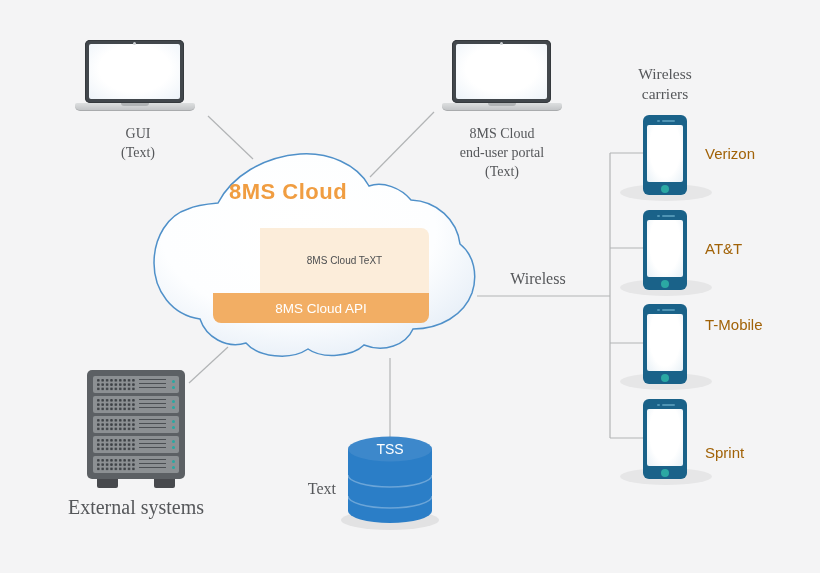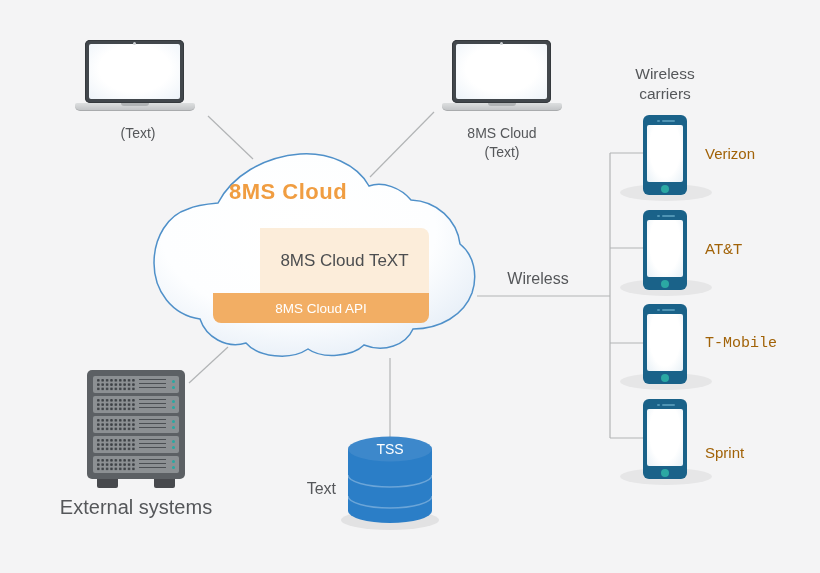--- a/index.html
+++ b/index.html
@@ -7,30 +7,30 @@
     position:relative;width:820px;height:573px;background:#f4f4f5;overflow:hidden;
     font-family:"Liberation Sans",sans-serif;
   }
   svg{display:block;}
 
   
   #connector-layer{position:absolute;left:0;top:0;}
   .conn{stroke:#b2b4b6;stroke-width:1.2;fill:none;}
 
   
-  .node-label{position:absolute;color:#55575a;text-align:center;font-size:14px;line-height:19px;}
+  .node-label{position:absolute;color:#55575a;text-align:center;font-size:14px;line-height:19px;font-family:Liberation Serif, serif;}
   .carrier-label{position:absolute;color:#a16207;text-align:left;font-size:15px;line-height:17px;width:100px;}
 
   
   #cloud-svg{position:absolute;left:150px;top:149px;}
   .cloud-title{position:absolute;left:229px;top:179px;font-size:22px;font-weight:600;
     color:#f09d41;letter-spacing:.5px;}
   .cloud-box{position:absolute;left:213px;top:228px;width:216px;height:95px;border-radius:8px;
     overflow:hidden;display:flex;flex-direction:column;}
-  .box-text{height:65px;background:#fcedda;color:#4c4e50;font-size:17px;
+  .box-text{height:65px;background:#fcedda;color:#4c4e50;font-size:10px;
     display:flex;align-items:center;justify-content:center;margin-left:47px;}
   .box-api{height:30px;background:#f2ae64;color:#ffffff;font-size:13.5px;
     display:flex;align-items:center;justify-content:center;}
 
   
   .laptop{position:absolute;width:120px;height:71px;}
   .laptop .bezel{position:absolute;left:10px;top:0;width:99px;height:63px;background:#42474c;
     border-radius:5px;box-shadow:inset 0 0 0 1px #35393d;}
   .laptop .display{position:absolute;left:14px;top:4px;width:91px;height:55px;border-radius:2px;
     background:radial-gradient(ellipse at 50% 45%, #ffffff 55%, #edf3f9 100%);}
@@ -121,32 +121,34 @@
   </div>
 
   <div class="laptop" style="left:75px;top:40px;">
     <div class="bezel"></div>
     <div class="display"></div>
     <div class="webcam"></div>
     <div class="base"></div>
     <div class="base-notch"></div>
   </div>
   <div class="node-label" style="left:38px;top:124px;width:200px;">
+    <div>GUI</div>
     <div>(Text)</div>
   </div>
 
   <div class="laptop" style="left:442px;top:40px;">
     <div class="bezel"></div>
     <div class="display"></div>
     <div class="webcam"></div>
     <div class="base"></div>
     <div class="base-notch"></div>
   </div>
   <div class="node-label" style="left:402px;top:124px;width:200px;">
     <div>8MS Cloud</div>
+    <div>end-user portal</div>
     <div>(Text)</div>
   </div>
 
   <div class="node-label" style="left:595px;top:64px;width:140px;font-size:15.5px;line-height:20px;">
     <div>Wireless</div>
     <div>carriers</div>
   </div>
 
   <div class="ground-shadow phone-shadow" style="top:184px;"></div>
   <div class="phone" style="top:115px;">
@@ -166,21 +168,21 @@
   </div>
   <div class="carrier-label" style="left:705px;top:240px;">AT&amp;T</div>
 
   <div class="ground-shadow phone-shadow" style="top:373px;"></div>
   <div class="phone" style="top:304px;">
     <div class="speaker"></div>
     <div class="cam-dot"></div>
     <div class="screen"></div>
     <div class="home-btn"></div>
   </div>
-  <div class="carrier-label" style="left:705px;top:335px;font-family:Liberation Mono, monospace;">T-Mobile</div>
+  <div class="carrier-label" style="left:705px;top:316px;">T-Mobile</div>
 
   <div class="ground-shadow phone-shadow" style="top:468px;"></div>
   <div class="phone" style="top:399px;">
     <div class="speaker"></div>
     <div class="cam-dot"></div>
     <div class="screen"></div>
     <div class="home-btn"></div>
   </div>
   <div class="carrier-label" style="left:705px;top:430px;margin-top:14px;">Sprint</div>
 

